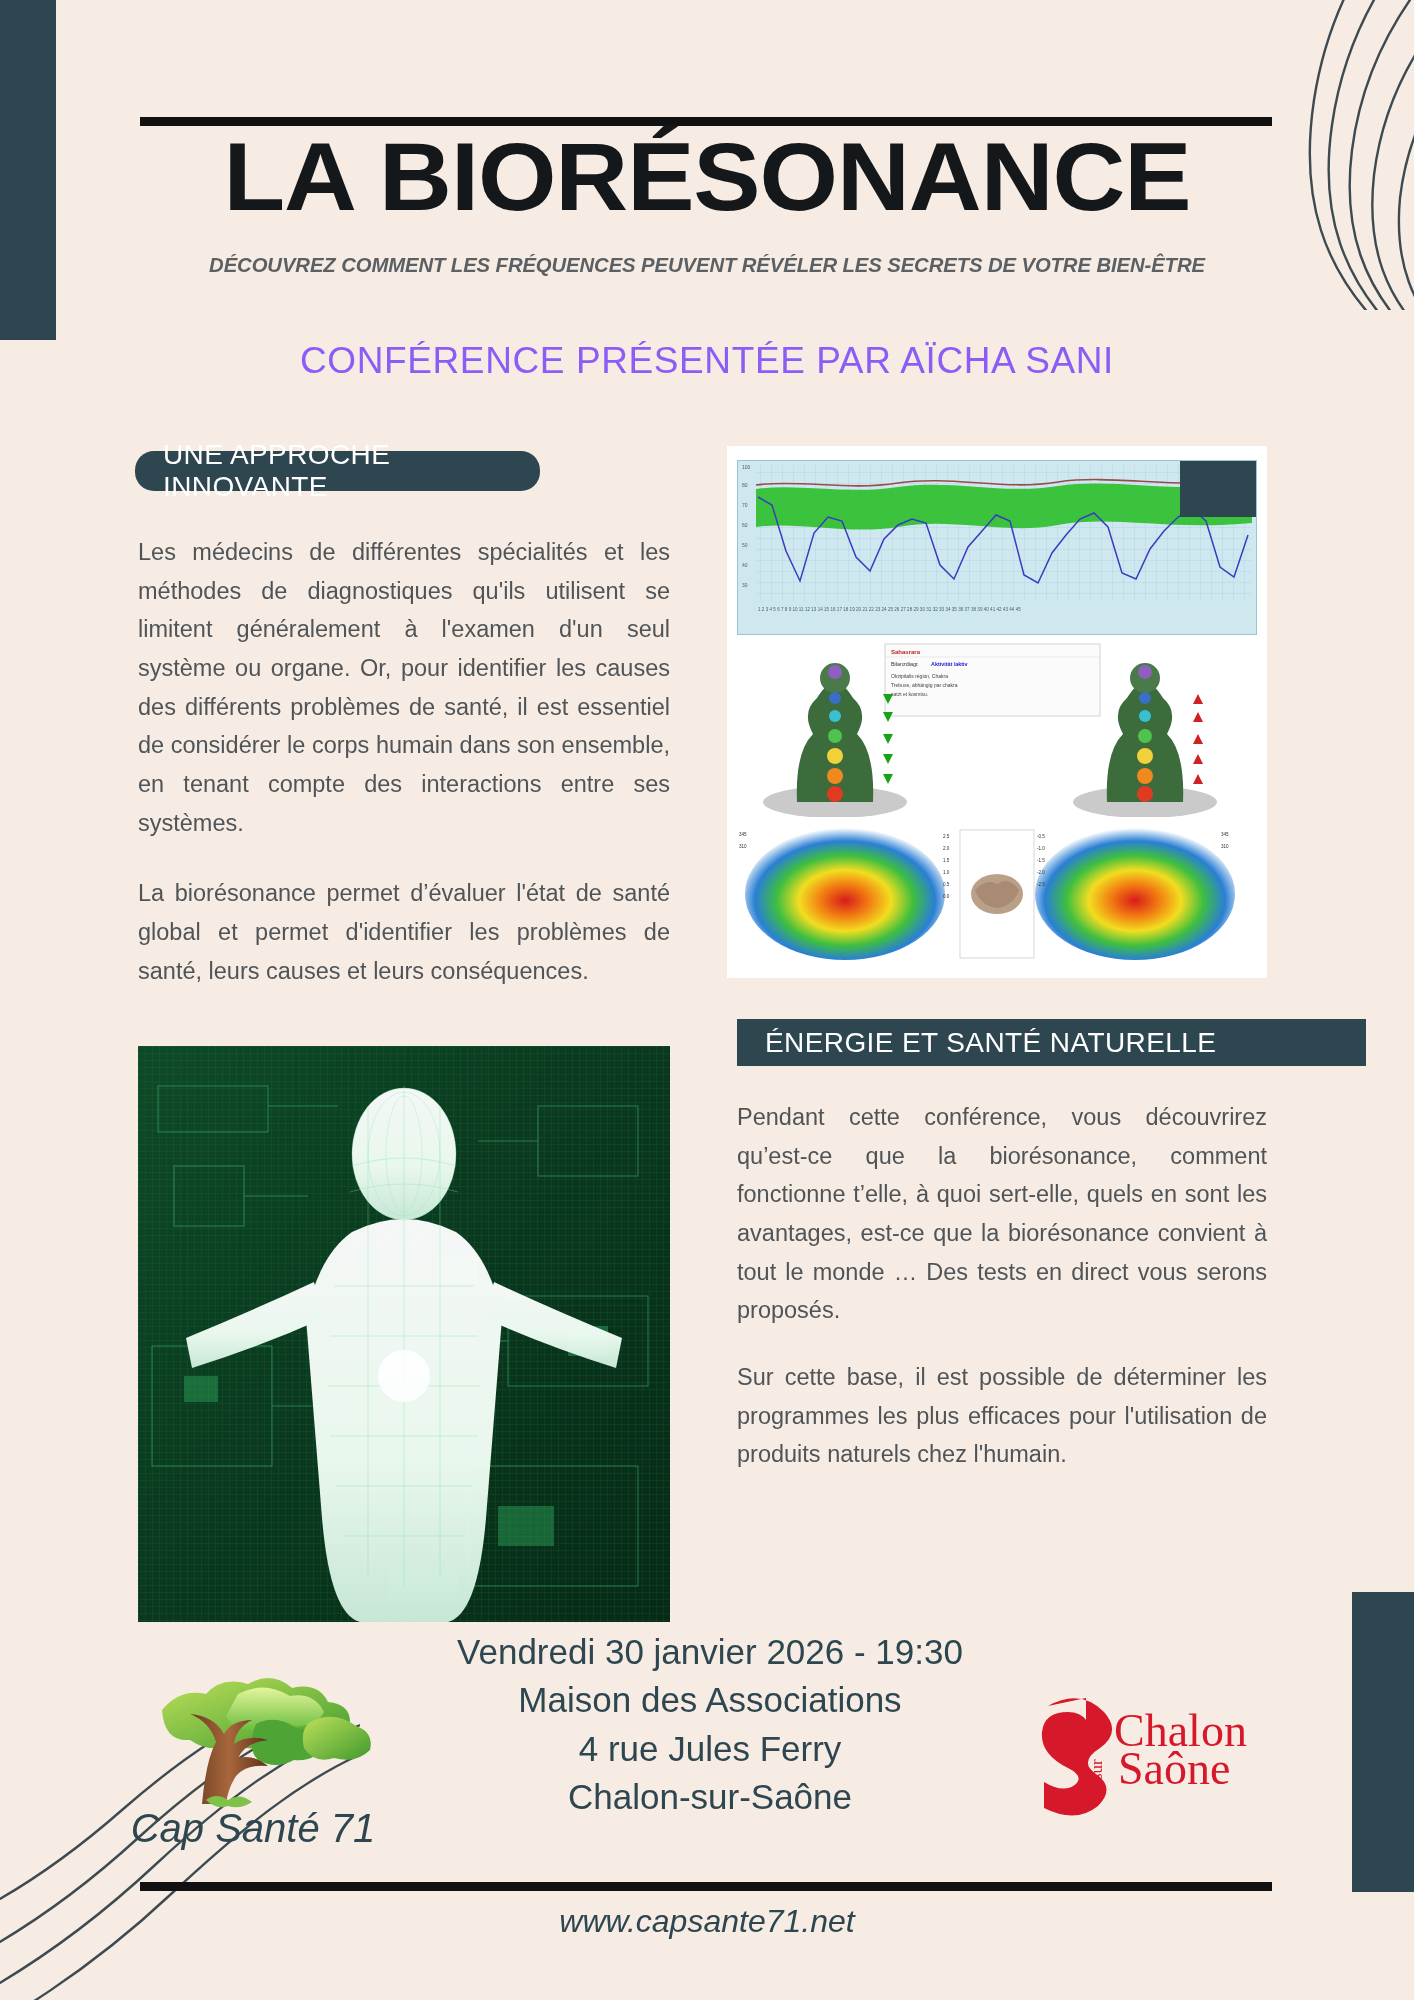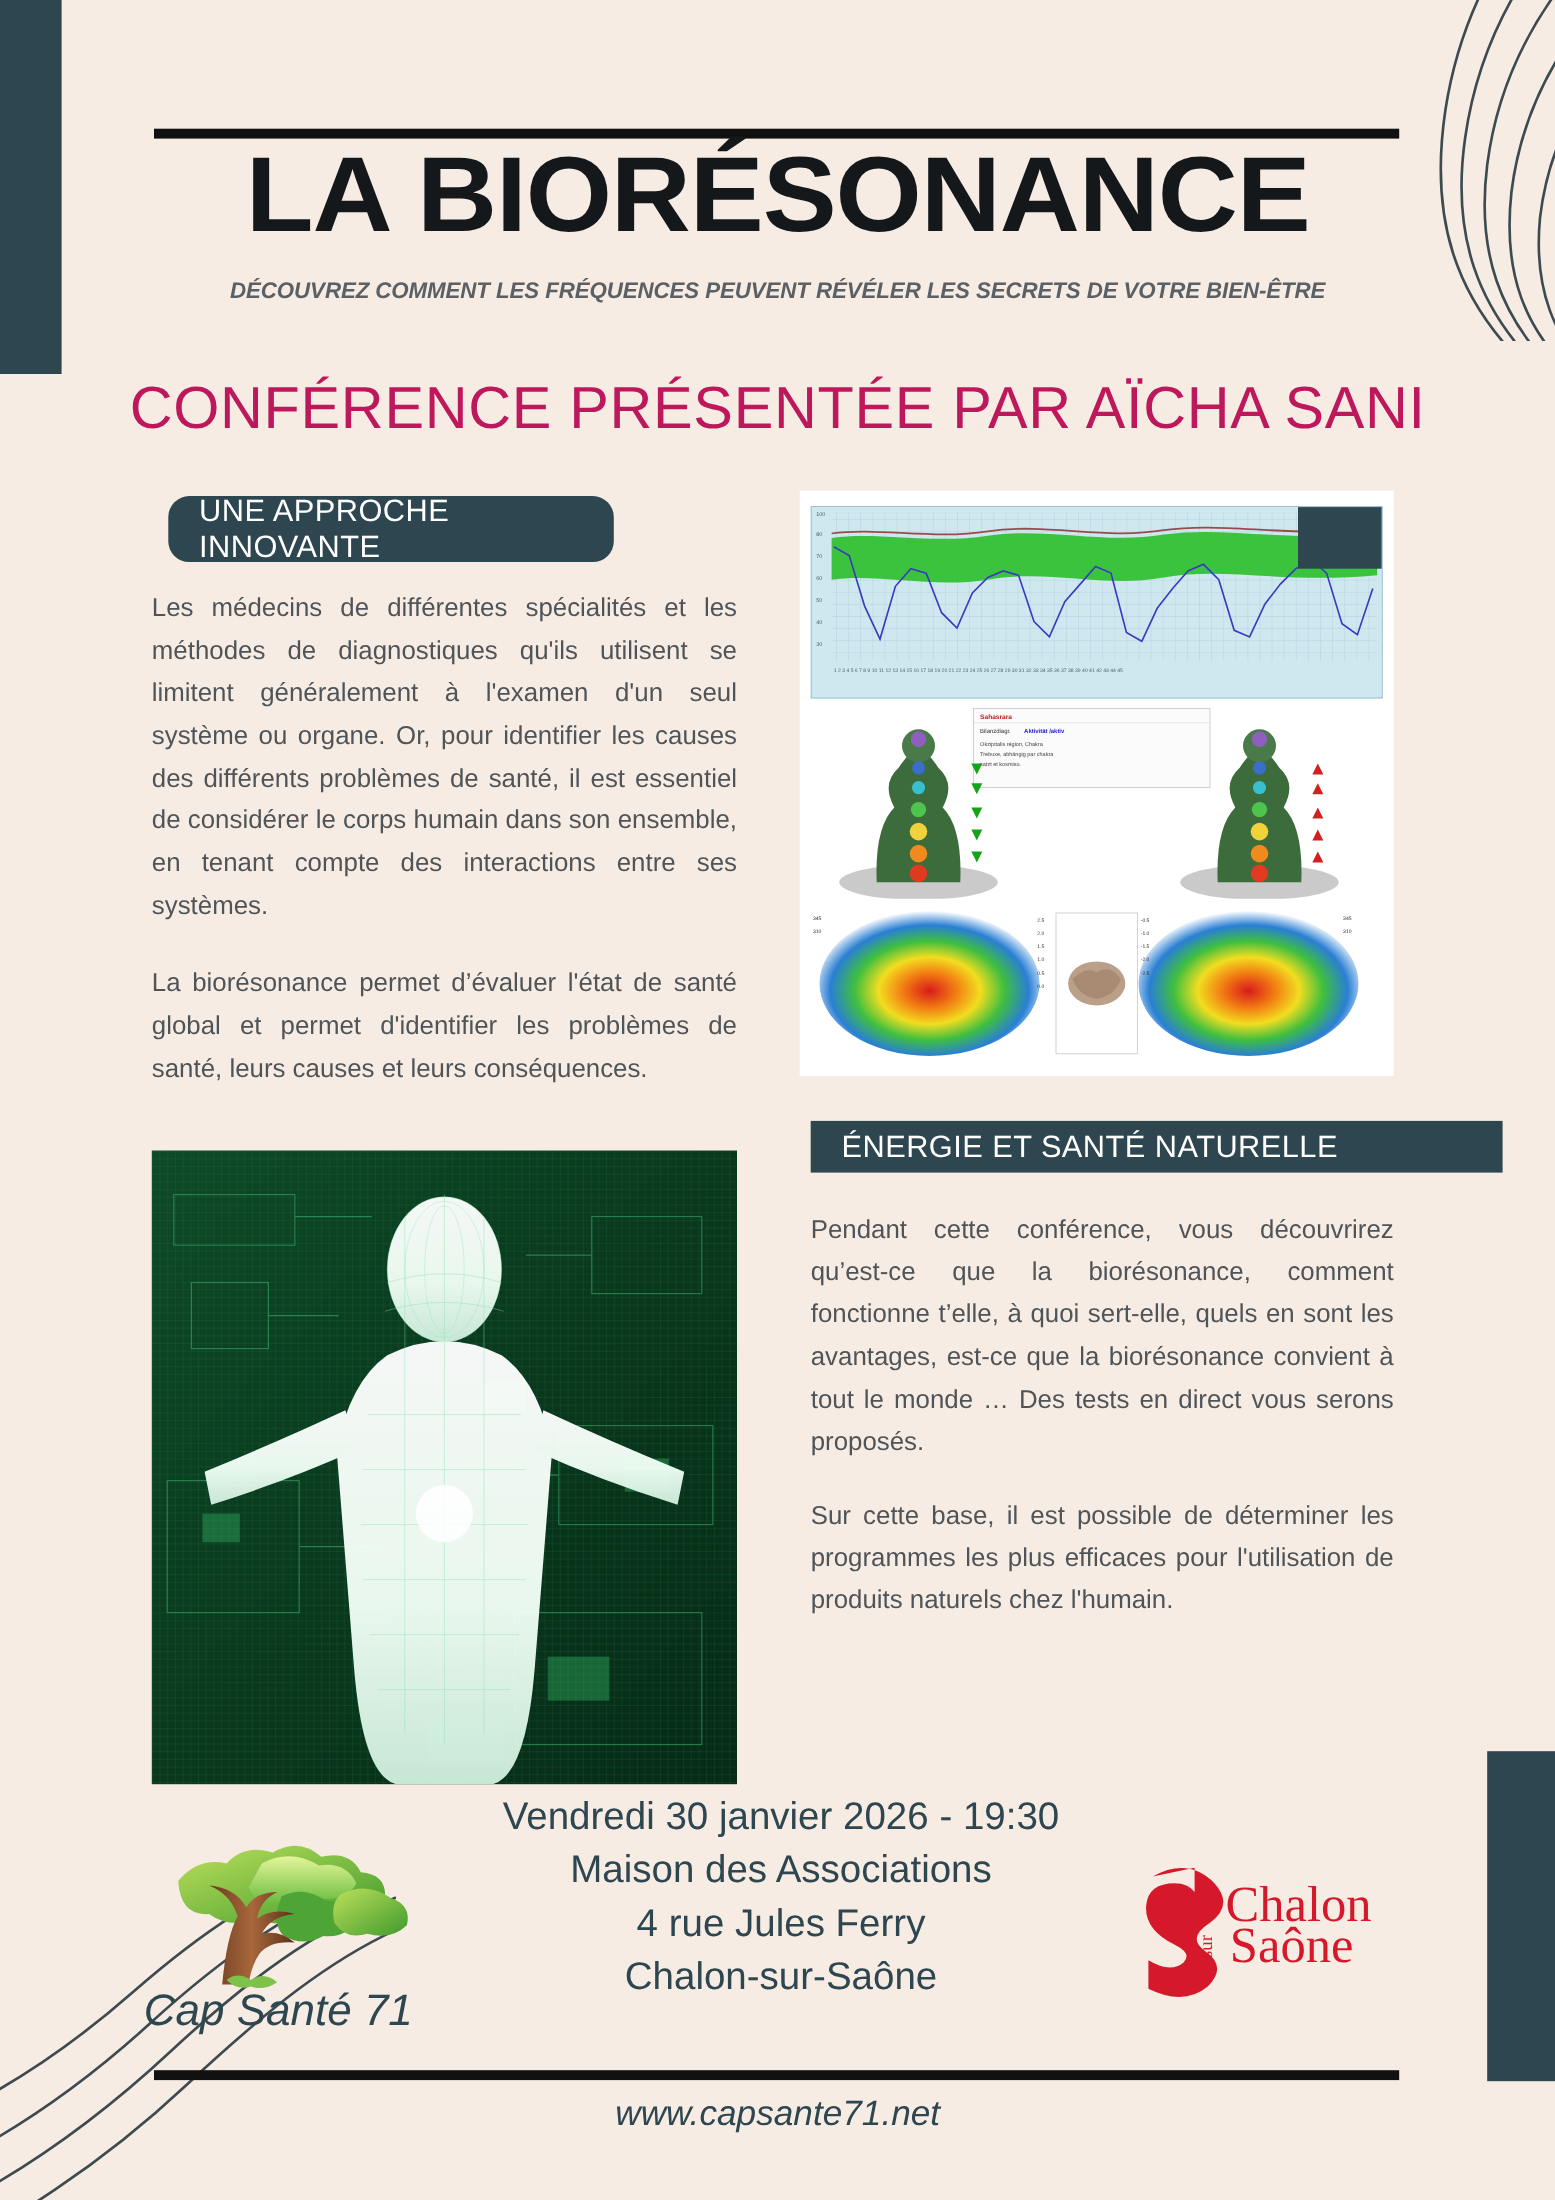--- a/index.html
+++ b/index.html
@@ -70,39 +70,39 @@
     font-style:italic;
     font-weight:bold;
     letter-spacing:-0.1px;
     color:#5b6065;
     transform:scaleX(0.99);
     z-index:4;
   }
   .conf-line{
     position:absolute; left:0; top:340px; width:1414px;
     text-align:center;
-    font-size:54px;
+    font-size:37px;
     font-weight:normal;
     letter-spacing:0.6px;
-    color:#be185d;
+    color:#8b5cf6;
     z-index:4;
   }
 
   
   .pill{
     position:absolute;
     background:#2d4650;
     color:#ffffff;
     font-size:28px;
     letter-spacing:0.4px;
     display:flex; align-items:center;
     padding-left:28px;
     z-index:5;
   }
-  #pill-left{ left:153px; top:451px; width:405px; height:60px;border-radius:19px; }
+  #pill-left{ left:135px; top:451px; width:405px; height:40px;border-radius:19px; }
   #pill-right{ left:737px; top:1019px; width:629px; height:47px; }
 
   
   .body-col{
     position:absolute;
     color:#4f5458;
     font-size:23.5px;
     line-height:1.645;
     text-align:justify;
     z-index:4;

